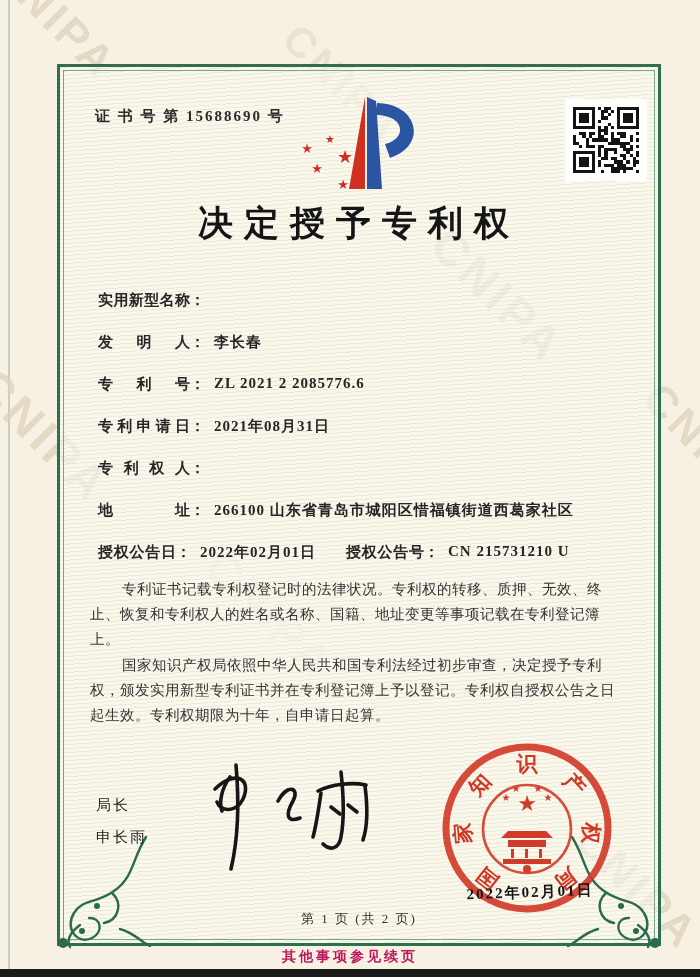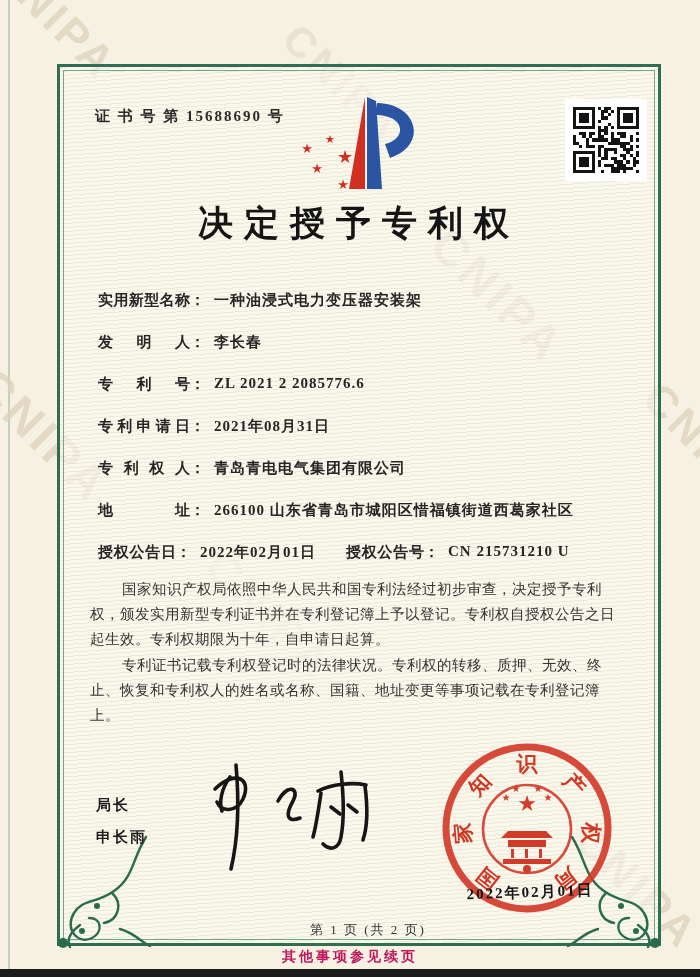--- a/index.html
+++ b/index.html
@@ -40,29 +40,29 @@
   .fvalue{letter-spacing:1px;}
   .frow.double{display:flex;gap:0;}
   .pair2{margin-left:30px;display:flex;}
   .flabel.short{width:78px;}
 
   .paras{position:absolute;left:30px;top:510px;width:538px;z-index:4;font-size:14.5px;line-height:1.74;
          color:#333;font-weight:500;}
   .paras p{margin:0;text-indent:2.2em;letter-spacing:.5px;}
 
   .signer{position:absolute;left:36px;top:722px;z-index:4;font-family:"Liberation Sans",sans-serif;
-          font-weight:700;font-size:15px;color:#1f1f1f;line-height:2.1;letter-spacing:2px;}
+          font-weight:400;font-size:15px;color:#1f1f1f;line-height:2.1;letter-spacing:2px;}
   .signature{position:absolute;left:130px;top:690px;z-index:4;}
 
   .seal{position:absolute;left:378px;top:672px;z-index:4;}
   .seal-date{position:absolute;left:380px;top:816px;width:180px;text-align:center;z-index:5;
              font-weight:700;font-size:15px;letter-spacing:2px;color:#141414;transform:rotate(-2deg);}
 
-  .page-num{position:absolute;left:9px;top:843px;width:100%;text-align:center;font-size:13px;color:#333;
-            letter-spacing:2px;z-index:4;margin-top:11px;}
+  .page-num{position:absolute;left:0;top:843px;width:100%;text-align:center;font-size:13px;color:#333;
+            letter-spacing:2px;z-index:4;}
 
   .cont-note{position:absolute;left:0;top:948px;width:100%;text-align:center;font-size:14px;font-weight:600;
              color:#be185d;letter-spacing:3px;z-index:4;}
 </style>
 </head>
 <body>
 
 <div class="page">
 
   <div class="scan-edge"></div>
@@ -345,62 +345,60 @@
           <rect x="20" y="20" width="1" height="1" fill="#141414"></rect>
         </svg>
     </div>
 
     <div class="title">决定授予专利权</div>
 
     <div class="fields">
       <div class="frow">
         <span class="flabel">实用新型名称</span>
           <span class="fcolon">：</span>
-        <span class="fvalue">一种油浸式电力变压器安装架</span>
       </div>
       <div class="frow">
         <span class="flabel">发明人</span>
           <span class="fcolon">：</span>
         <span class="fvalue">李长春</span>
       </div>
       <div class="frow">
         <span class="flabel">专利号</span>
           <span class="fcolon">：</span>
         <span class="fvalue">ZL 2021 2 2085776.6</span>
       </div>
       <div class="frow">
         <span class="flabel">专利申请日</span>
           <span class="fcolon">：</span>
         <span class="fvalue">2021年08月31日</span>
       </div>
       <div class="frow">
         <span class="flabel">专利权人</span>
           <span class="fcolon">：</span>
-        <span class="fvalue">青岛青电电气集团有限公司</span>
       </div>
       <div class="frow">
         <span class="flabel">地址</span>
           <span class="fcolon">：</span>
         <span class="fvalue">266100 山东省青岛市城阳区惜福镇街道西葛家社区</span>
       </div>
       <div class="frow double">
         <span class="flabel short">授权公告日</span>
           <span class="fcolon">：</span>
         <span class="fvalue">2022年02月01日</span>
         <span class="pair2">
           <span class="flabel short">授权公告号</span>
             <span class="fcolon">：</span>
           <span class="fvalue">CN 215731210 U</span>
         </span>
       </div>
     </div>
 
     <div class="paras">
+      <p>专利证书记载专利权登记时的法律状况。专利权的转移、质押、无效、终止、恢复和专利权人的姓名或名称、国籍、地址变更等事项记载在专利登记簿上。</p>
       <p>国家知识产权局依照中华人民共和国专利法经过初步审查，决定授予专利权，颁发实用新型专利证书并在专利登记簿上予以登记。专利权自授权公告之日起生效。专利权期限为十年，自申请日起算。</p>
-      <p>专利证书记载专利权登记时的法律状况。专利权的转移、质押、无效、终止、恢复和专利权人的姓名或名称、国籍、地址变更等事项记载在专利登记簿上。</p>
     </div>
 
     <div class="signer">
       <div>局长</div>
       <div>申长雨</div>
     </div>
 
     <svg class="signature" width="200" height="120" viewBox="0 0 200 120">
       <g stroke="#161616" stroke-width="3.6" fill="none" stroke-linecap="round" stroke-linejoin="round">
         <path d="M40,20 C31,32 29,46 32,54"></path>

